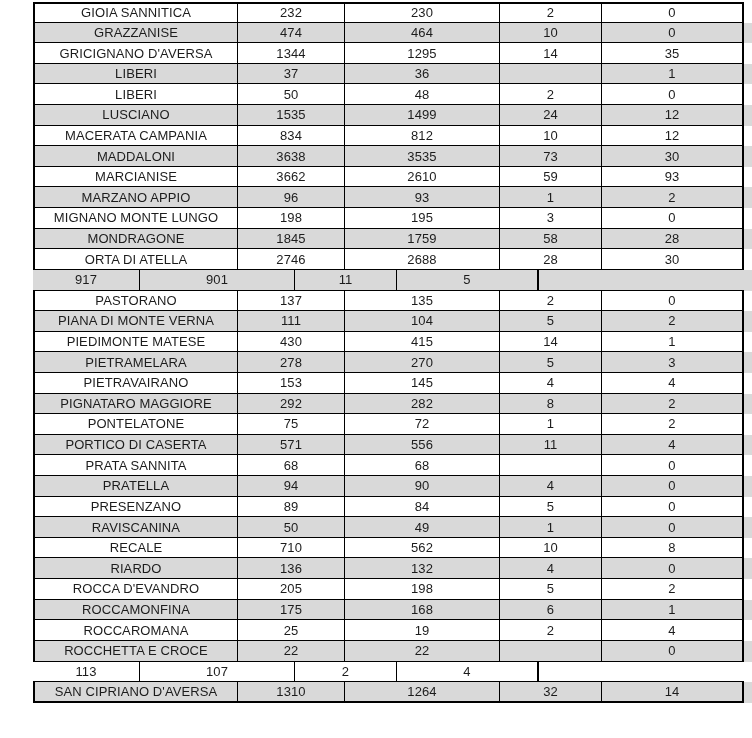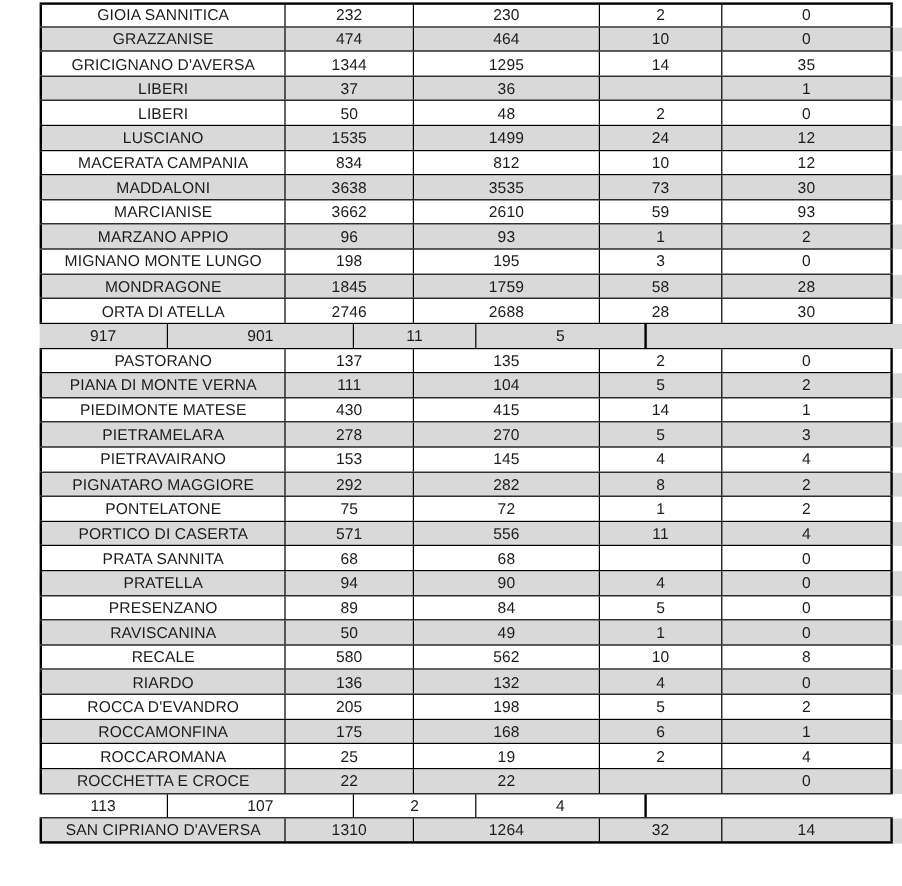--- a/index.html
+++ b/index.html
@@ -287,21 +287,21 @@
         <div class="cell c0">RAVISCANINA</div>
         <div class="cell c1">50</div>
         <div class="cell c2">49</div>
         <div class="cell c3">1</div>
         <div class="cell c4">0</div>
       </div>
     </div>
     <div class="row">
       <div class="cells">
         <div class="cell c0">RECALE</div>
-        <div class="cell c1">580</div>
+        <div class="cell c1">710</div>
         <div class="cell c2">562</div>
         <div class="cell c3">10</div>
         <div class="cell c4">8</div>
       </div>
     </div>
     <div class="row alt">
       <div class="cells">
         <div class="cell c0">RIARDO</div>
         <div class="cell c1">136</div>
         <div class="cell c2">132</div>

